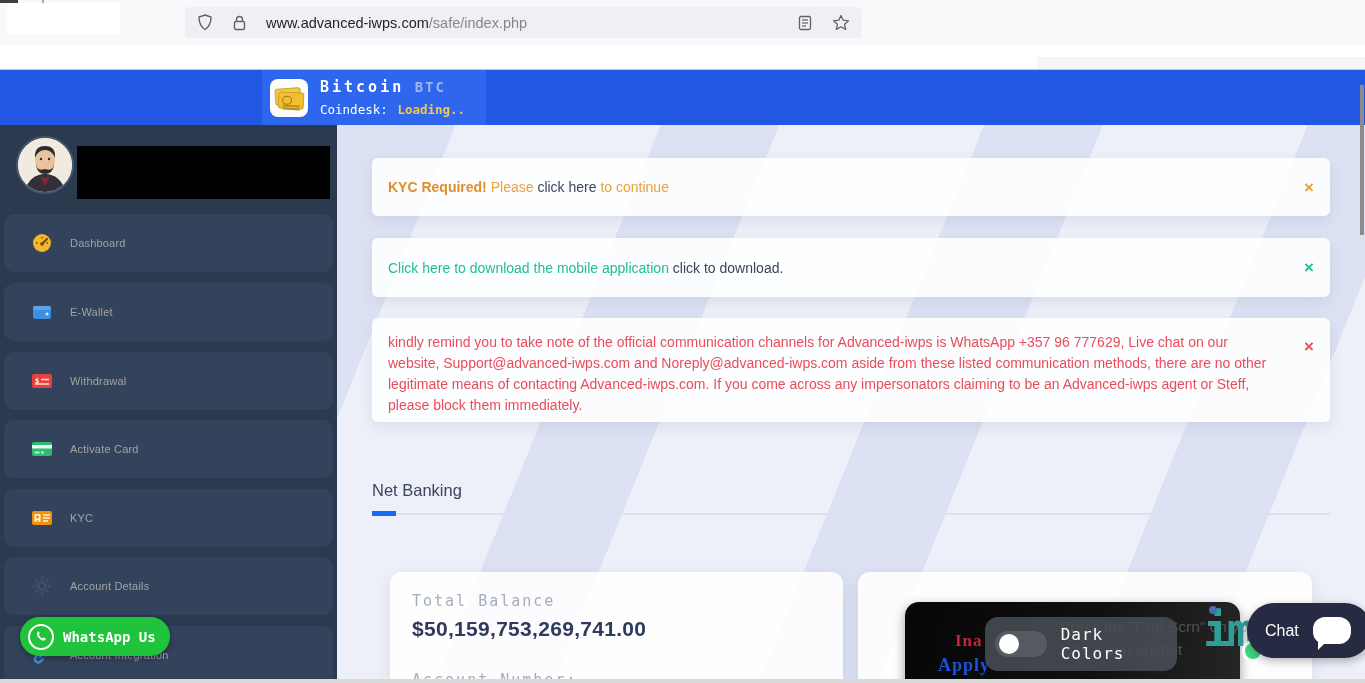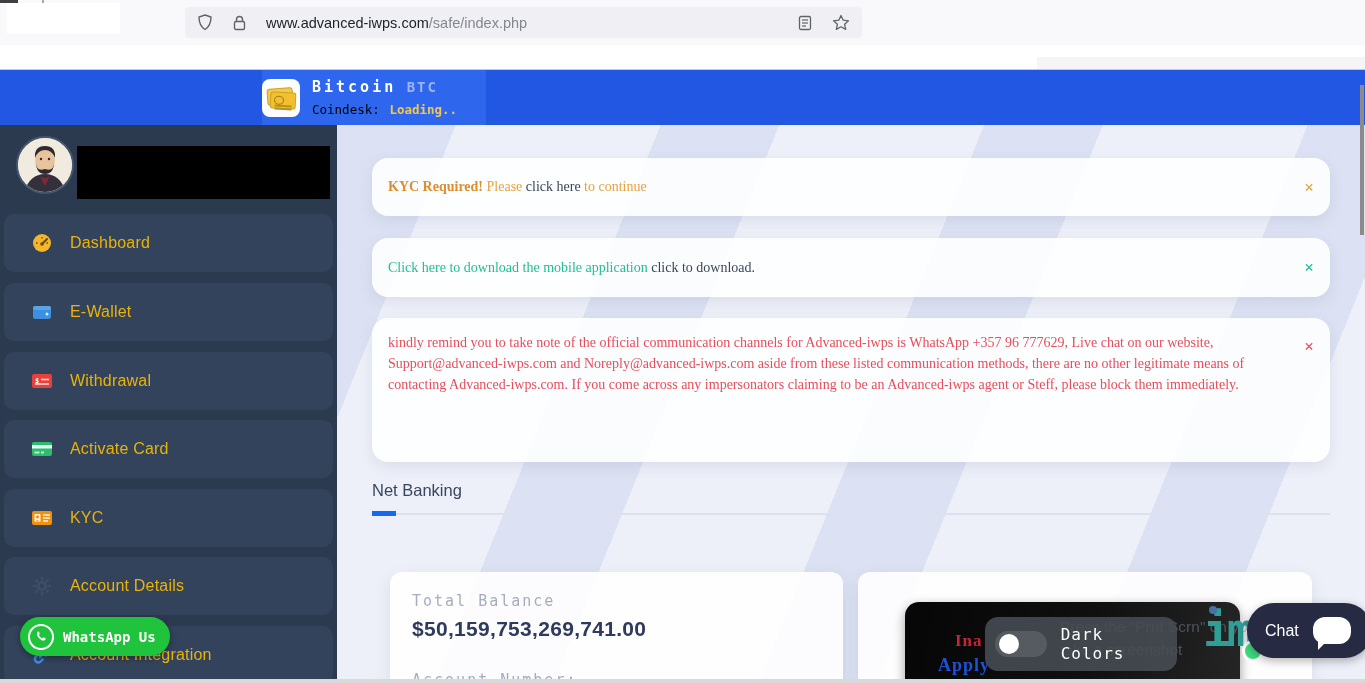--- a/index.html
+++ b/index.html
@@ -20,58 +20,58 @@
   .url-spacer { flex:1; }
   .white-band { left:0; top:45px; width:1365px; height:25px; background:#ffffff; }
   .gray-corner { left:1037px; top:57px; width:328px; height:13px; background:#f5f5f7; }
 
   
   #appheader { left:0; top:70px; width:1365px; height:55px; background:#2257e4; }
   .hdr-topline { left:0; top:69px; width:1365px; height:1px; background:#c9c9cc; z-index:5; }
   .brand { left:30px; top:0; height:55px; display:flex; align-items:center;
            font-family:"DejaVu Sans Mono",monospace; font-weight:bold; font-size:13px;
            letter-spacing:4px; color:#ffffff; }
-  .ticker { left:262px; top:0; width:224px; height:55px; background:#2e66ee; display:flex; align-items:center; padding-left:0; gap:12px; }
+  .ticker { left:262px; top:0; width:224px; height:55px; background:#2e66ee; display:flex; align-items:center; padding-left:8px; gap:12px; }
   .cardicon { width:38px; height:38px; background:#fdfdfd; border-radius:8px; position:relative; flex:0 0 auto; }
   .cardicon .c1 { position:absolute; left:5px; top:9px; width:26px; height:17px; background:#f6c944; border:1px solid #caa32c; border-radius:3px; transform:rotate(-4deg); }
   .cardicon .c2 { position:absolute; left:8px; top:13px; width:26px; height:17px; background:#f2bf2e; border:1px solid #caa32c; border-radius:3px; transform:rotate(3deg); }
   .cardicon .c2:before { content:""; position:absolute; left:3px; top:3px; width:8px; height:7px; border-radius:50%; border:1px solid #9a7a14; }
   .cardicon .c2:after { content:""; position:absolute; left:4px; top:12px; width:17px; height:2px; background:#b7921f; box-shadow:0 3px 0 #b7921f; }
   .ticker-txt { font-family:"DejaVu Sans Mono",monospace; line-height:1.35; }
   .t-coin { color:#ffffff; font-weight:bold; font-size:15px; letter-spacing:3px; }
   .t-sym  { color:#9db5f2; font-weight:bold; font-size:14px; letter-spacing:2px; }
-  .t-src  { color:#000000; font-size:12.5px; }
+  .t-src  { color:#ffffff; font-size:12.5px; }
   .t-val  { color:#f3c84e; font-weight:bold; font-size:12.5px; }
 
   
   #sidebar { left:0; top:125px; width:337px; height:558px; background:#2c3a50; overflow:hidden; }
   .avatar-wrap { left:16px; top:11px; width:58px; height:58px; border-radius:50%; border:2px solid #45566d; overflow:hidden; background:#f1ebdf; }
   .redact { left:77px; top:21px; width:253px; height:53px; background:#000000; }
   .side-item { left:4px; width:329px; height:58px; background:#33435b; border-radius:10px;
                display:flex; align-items:center; padding-left:27px; gap:17px; }
-  .side-item .lbl { color:#eab308; font-size:16px; letter-spacing:0.2px; }
+  .side-item .lbl { color:#a3a3a3; font-size:11px; letter-spacing:0.2px; }
   .ico { width:22px; height:22px; display:flex; align-items:center; justify-content:center; flex:0 0 auto; }
   .wa-btn { left:20px; top:492px; width:150px; height:39px; background:#1fc33c; border-radius:20px;
             display:flex; align-items:center; padding-left:8px; gap:9px; z-index:6;
             box-shadow:0 2px 6px rgba(0,0,0,0.35); }
   .wa-circle { width:26px; height:26px; border-radius:50%; border:2px solid #ffffff; display:flex; align-items:center; justify-content:center; }
   .wa-btn .lbl { color:#ffffff; font-family:"DejaVu Sans Mono",monospace; font-weight:bold; font-size:14px; }
 
   
   #content { left:337px; top:125px; width:1028px; height:558px;
              background:#edf0f8;
              background-image:repeating-linear-gradient(112deg, rgba(205,214,238,0.55) 0 110px, rgba(237,240,248,0) 110px 300px);
              overflow:hidden; }
-  .alert { left:35px; width:958px; background:rgba(255,255,255,0.88); border-radius:16px;
-           box-shadow:0 5px 14px rgba(110,120,160,0.14); font-family:Liberation Serif, serif;
+  .alert { left:35px; width:958px; background:rgba(255,255,255,0.88); border-radius:6px;
+           box-shadow:0 5px 14px rgba(110,120,160,0.14); font-family:Liberation Sans, sans-serif;
            font-size:14px; }
   .alert .close { position:absolute; right:16px; font-size:17px; font-weight:bold; cursor:pointer; line-height:1; }
   .a1 { top:33px; height:58px; display:flex; align-items:center; padding:0 46px 0 16px; gap:0; }
   .a2 { top:113px; height:59px; display:flex; align-items:center; padding:0 46px 0 16px; }
-  .a3 { top:193px; height:144px; padding:14px 62px 0 16px; line-height:21px; color:#ea4c59; }
+  .a3 { top:193px; height:104px; padding:14px 62px 0 16px; line-height:21px; color:#ea4c59; }
   .orange-b { color:#e08d2e; font-weight:bold; }
   .orange   { color:#e8a23c; }
   .darklink { color:#39465a; }
   .teal     { color:#1fbf92; }
   .sp:before { content:"\00a0"; }
 
   .section-title { left:35px; top:356px; font-size:16.5px; color:#3a4660; }
   .section-line  { left:35px; top:388px; width:958px; height:2px; background:#dde1ee; }
   .section-line-blue { left:35px; top:386px; width:24px; height:5px; background:#1569f0; }
 

